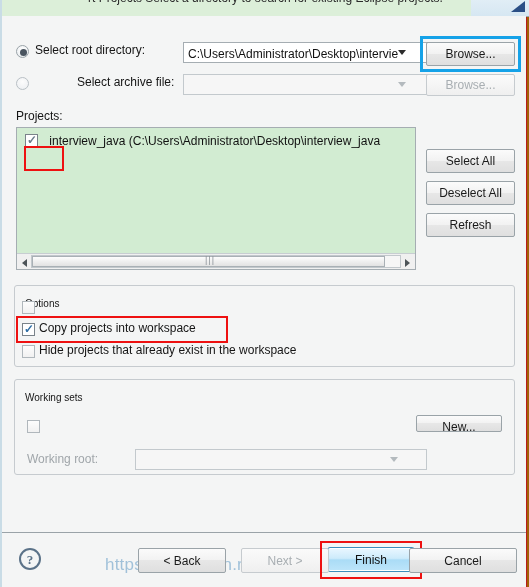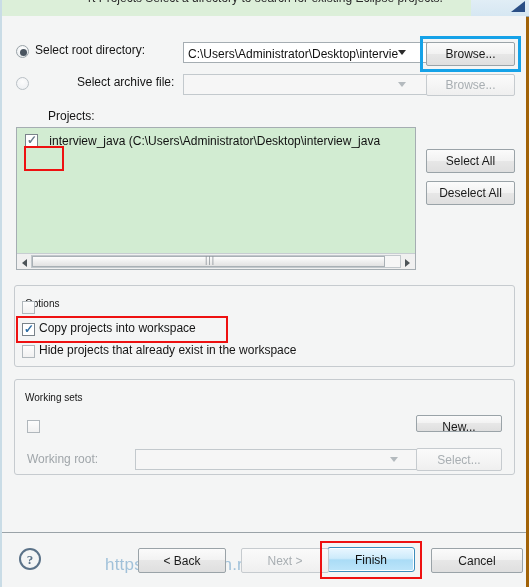--- a/index.html
+++ b/index.html
@@ -3,21 +3,21 @@
 <meta charset="utf-8">
 <style>
   html,body{margin:0;padding:0;}
   body{
     width:529px;height:587px;overflow:hidden;
     font-family:"Liberation Sans", sans-serif;
     font-size:12px;color:#1a1a1a;
     background:#f2f2f2;
   }
   .window{position:relative;width:529px;height:587px;box-sizing:border-box;
-    background:#000000;border-left:2px solid #c9dce6;border-right:4px solid #a16207;}
+    background:#b91c1c;border-left:2px solid #c9dce6;border-right:2px solid #a16207;}
   
   .header-strip{position:absolute;left:0;top:0;width:529px;height:16px;
     background:#dcefd9;border-bottom:1px solid #9aa7ad;overflow:hidden;}
   .header-strip .clip-text{position:absolute;left:86px;top:-9px;font-size:12px;color:#2a2a2a;white-space:nowrap;}
   .header-strip .wiz-badge{position:absolute;right:2px;top:-14px;width:58px;height:30px;
     background:linear-gradient(180deg,#eaf3f9 0%,#d6e7f2 100%);}
   .header-strip .wiz-tri{position:absolute;right:6px;top:1px;width:0;height:0;
     border-left:14px solid transparent;border-bottom:11px solid #2b4f86;}
   
   .pane{position:absolute;left:0;top:16px;width:524px;height:516px;background:#f4f5f5;}
@@ -94,38 +94,39 @@
     <div class="combo-arrow" style="left:396px;top:34px;"></div>
     <div class="btn" style="left:424px;top:26px;width:89px;height:24px;line-height:23px;">Browse...</div>
     <div class="annot-blue" style="left:418px;top:20px;width:101px;height:36px;"></div>
 
     <div class="radio off" style="left:14px;top:61px;"></div>
     <div class="lbl" style="left:33px;top:59px;margin-left:42px;">Select archive file:</div>
     <div class="textfield disabled" style="left:158px;top:58px;width:253px;height:21px;"></div>
     <div class="combo-arrow dim" style="left:396px;top:66px;"></div>
     <div class="btn disabled" style="left:424px;top:58px;width:89px;height:22px;line-height:21px;">Browse...</div>
 
-    <div class="lbl" style="left:14px;top:93px;margin-left:32px;">Projects:</div>
+    <div class="lbl" style="left:14px;top:93px;">Projects:</div>
     <div class="listbox" style="left:14px;top:111px;width:400px;height:143px;">
       <div class="list-row" style="left:8px;top:6px;">
         <span class="chk on greytick" style="position:relative;display:inline-block;vertical-align:-2px;left:0;top:0;"><span class="tick">✓</span></span>
         <span style="margin-left:8px;">interview_java (C:\Users\Administrator\Desktop\interview_java</span>
       </div>
       <div class="hscroll" style="left:0;bottom:0;width:398px;height:16px;">
         <div class="track"></div>
         <div class="arrow-l"></div>
         <div class="thumb"></div>
         <div class="grip" style="left:188px;">|||</div>
         <div class="arrow-r"></div>
       </div>
     </div>
     <div class="annot-red" style="left:22px;top:130px;width:40px;height:25px;"></div>
 
     <div class="btn" style="left:424px;top:133px;width:89px;height:24px;line-height:23px;">Select All</div>
     <div class="btn" style="left:424px;top:165px;width:89px;height:24px;line-height:23px;">Deselect All</div>
+    <div class="btn" style="left:424px;top:197px;width:89px;height:24px;line-height:23px;">Refresh</div>
 
     <div class="group" style="left:12px;top:269px;width:501px;height:82px;"></div>
     <div class="group-title" style="left:20px;top:262px;">Options</div>
 
     <div class="chk" style="left:20px;top:285px;"></div>
 
     <div class="chk on" style="left:20px;top:307px;">
       <span class="tick">✓</span>
     </div>
     <div class="lbl" style="left:37px;top:305px;">Copy projects into workspace</div>
@@ -136,29 +137,28 @@
 
     <div class="group" style="left:12px;top:363px;width:501px;height:96px;"></div>
     <div class="group-title" style="left:20px;top:356px;">Working sets</div>
 
     <div class="chk" style="left:25px;top:404px;"></div>
     <div class="btn" style="left:414px;top:399px;width:86px;height:17px;line-height:23px;">New...</div>
 
     <div class="lbl" style="left:25px;top:436px;color:#a0a6aa;">Working root:</div>
     <div class="textfield disabled" style="left:110px;top:433px;width:292px;height:21px;"></div>
     <div class="combo-arrow dim" style="left:388px;top:441px;"></div>
-    <div class="btn disabled" style="left:414px;top:432px;width:86px;height:23px;line-height:22px;">Select...</div>
   </div>
 
   <div class="sep"></div>
   <div class="footer">
     <div class="help" style="left:17px;top:15px;">?</div>
 
     <div class="watermark" style="left:103px;top:22px;">https://blog.csdn.net/liusaisai1</div>
 
     <div class="btn" style="left:136px;top:15px;width:88px;height:25px;line-height:24px;">&lt; Back</div>
     <div class="btn primary" style="left:325px;top:14px;width:88px;height:25px;line-height:24px;">Finish</div>
     <div class="btn disabled" style="left:239px;top:15px;width:88px;height:25px;line-height:24px;">Next &gt;</div>
     <div class="annot-red" style="left:318px;top:8px;width:102px;height:38px;"></div>
-    <div class="btn" style="left:429px;top:15px;width:92px;height:25px;line-height:24px;">Cancel</div>
+    <div class="btn" style="left:407px;top:15px;width:108px;height:25px;line-height:24px;">Cancel</div>
   </div>
 
 </div>
 
 </body></html>

